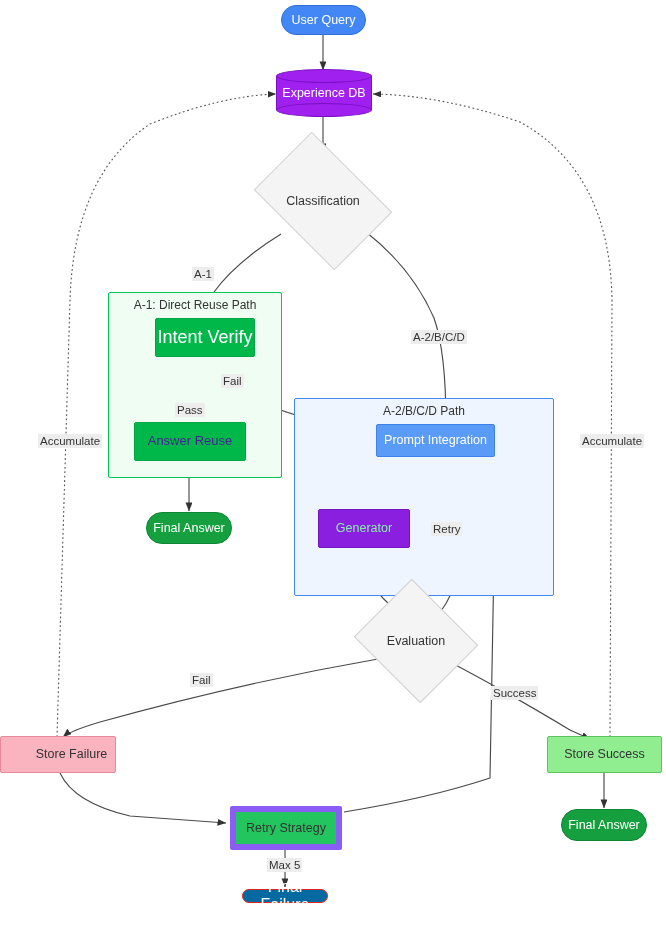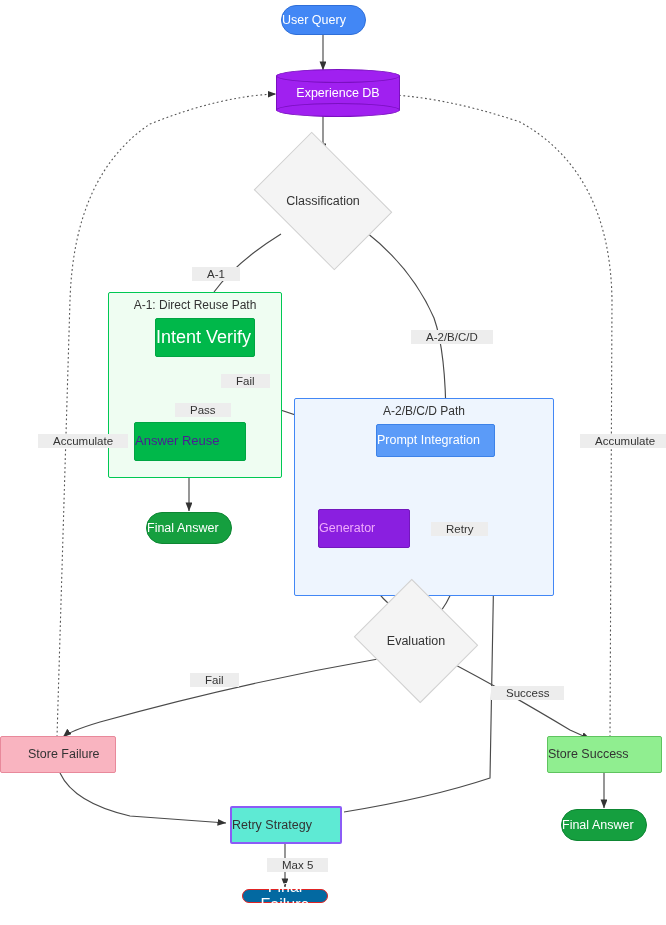--- a/index.html
+++ b/index.html
@@ -1,32 +1,32 @@
 <!DOCTYPE html>
 <html><head>
 <meta charset="utf-8">
 <style>
   html,body{margin:0;padding:0;background:#ffffff;}
   body{width:666px;height:925px;font-family:"Liberation Sans",sans-serif;}
   #stage{position:relative;width:666px;height:925px;overflow:hidden;background:#fff;}
   svg#wires{position:absolute;left:0;top:0;width:666px;height:925px;}
-  .node{position:absolute;box-sizing:border-box;display:flex;align-items:center;
+  .node{position:absolute;box-sizing:border-box;display:flex;align-items:center;justify-content:center;
         text-align:center;line-height:1.15;}
   .lbl{position:absolute;background:#ededed;color:#333333;font-size:11.5px;
-       padding:1px 15px;white-space:nowrap;}
+       padding:1px 2px;white-space:nowrap;}
   .sub{position:absolute;box-sizing:border-box;}
   .sub-title{position:absolute;width:100%;text-align:center;top:5px;font-size:12px;color:#333;}
   .rect{border-radius:2px;}
   .stadium{border-radius:999px;}
   .diamond-wrap{position:absolute;}
   .diamond{width:100%;height:100%;background:#f4f4f4;border:1px solid #d0d0d0;
            transform:rotate(45deg);box-sizing:border-box;}
   .diamond-text{position:absolute;inset:0;display:flex;align-items:center;justify-content:center;
                 font-size:12.5px;color:#333;}
-  .cyl{position:absolute;padding-left:28px;}
+  .cyl{position:absolute;}
   .cyl-body{position:absolute;left:0;right:0;top:7px;bottom:7px;background:#a020f0;border-left:1px solid #7a10c0;border-right:1px solid #7a10c0;}
   .cyl-top{position:absolute;left:0;right:0;top:0;height:14px;background:#a020f0;border-radius:50%/50%;border:1px solid #7a10c0;box-sizing:border-box;}
   .cyl-bot{position:absolute;left:0;right:0;bottom:0;height:14px;background:#a020f0;border-radius:50%/50%;border:1px solid #7a10c0;box-sizing:border-box;}
   .cyl-text{position:absolute;inset:0;display:flex;align-items:center;justify-content:center;
             color:#ffffff;font-size:12.5px;z-index:3;}
 </style>
 </head>
 <body>
 
 <div id="stage">
@@ -115,38 +115,38 @@
   </div>
 
   <div class="node stadium" style="left:146px;top:512px;width:86px;height:32px;background:#159f3f;border:1px solid #0e8633;color:#fff;font-size:12.5px;">
     <span>Final Answer</span>
   </div>
 
   <div class="node rect" style="left:376px;top:424px;width:119px;height:33px;background:#5b9bf8;border:1px solid #3d82e8;color:#fff;font-size:12.5px;">
     <span>Prompt Integration</span>
   </div>
 
-  <div class="node rect" style="left:318px;top:509px;width:92px;height:39px;background:#8a1fe0;border:1px solid #7317bd;color:#f0abfc;font-size:12.5px;">
+  <div class="node rect" style="left:318px;top:509px;width:92px;height:39px;background:#8a1fe0;border:1px solid #7317bd;color:#86efac;font-size:12.5px;">
     <span>Generator</span>
   </div>
 
   <div class="diamond-wrap" style="left:369px;top:600px;width:94px;height:82px;">
     <div class="diamond"></div>
     <div class="diamond-text">Evaluation</div>
   </div>
 
   <div class="node rect" style="left:0px;top:736px;width:116px;height:37px;background:#f9b4c0;border:1px solid #e8899b;color:#333;font-size:12.5px;padding-left:27px;">
     <span>Store Failure</span>
   </div>
 
   <div class="node rect" style="left:547px;top:736px;width:115px;height:37px;background:#90ee90;border:1px solid #5fc45f;color:#333;font-size:12.5px;">
     <span>Store Success</span>
   </div>
 
-  <div class="node rect" style="left:230px;top:806px;width:112px;height:38px;background:#5eead4;border:2px solid #8b5cf6;color:#333;font-size:12.5px;">
+  <div class="node rect" style="left:230px;top:806px;width:112px;height:44px;background:#22c55e;border:6px solid #8b5cf6;color:#333;font-size:12.5px;">
     <span>Retry Strategy</span>
   </div>
 
   <div class="node stadium" style="left:242px;top:889px;width:86px;height:14px;background:#0369a1;border:1px solid #e02424;color:#fff;font-size:16px;">
     <span>Final Failure</span>
   </div>
 
   <div class="node stadium" style="left:561px;top:809px;width:86px;height:32px;background:#159f3f;border:1px solid #0e8633;color:#fff;font-size:12.5px;">
     <span>Final Answer</span>
   </div>

